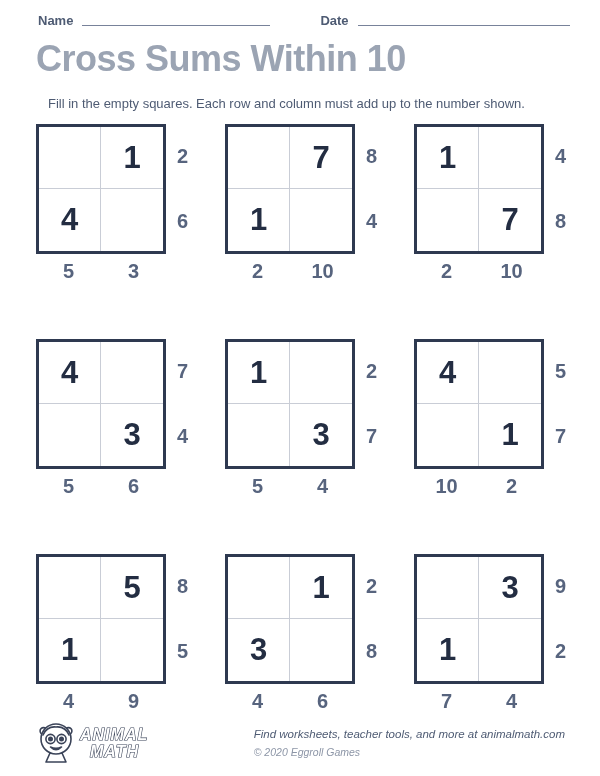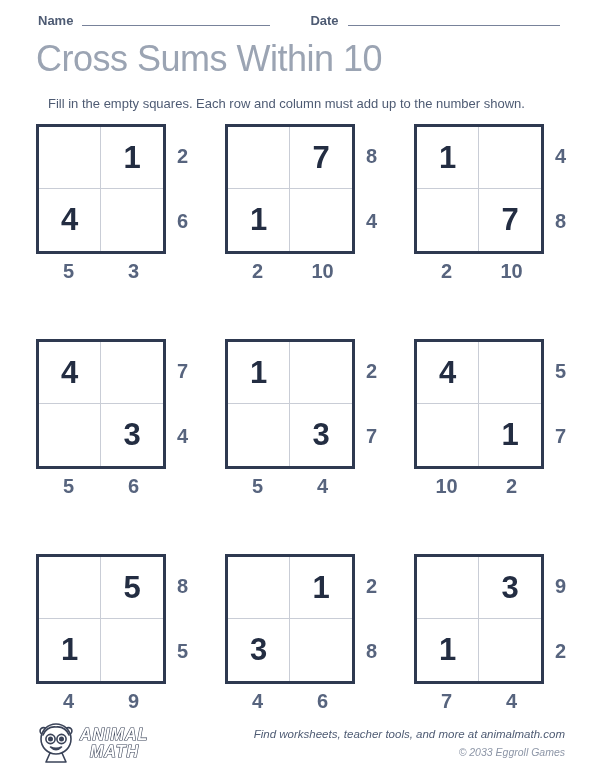--- a/index.html
+++ b/index.html
@@ -15,24 +15,24 @@
   
   .header-row{
     position:absolute; top:13px; left:38px; right:35px;
     display:flex; font-size:13px; color:var(--text); font-weight:bold;align-items:flex-end;
   }
   .field{display:flex; align-items:flex-end;}
   .field-line{display:inline-block; border-bottom:1.5px solid var(--underline);
     margin-left:9px; margin-bottom:2px; height:1px;}
   .name-line{width:188px;}
   .date-line{width:212px;}
-  .date-field{margin-left:40px;}
+  .date-field{margin-left:50px;}
   .page-title{
     position:absolute; top:38px; left:36px; margin:0;
-    font-size:36px; font-weight:normal; color:var(--title); letter-spacing:-0.5px;
+    font-size:36px; font-weight:bold; color:var(--title); letter-spacing:-0.5px;
   }
   .instructions{
     position:absolute; top:84px; left:36px; margin:12px;
     font-size:13px; color:var(--text);
   }
   
   .puzzles{
     position:absolute; top:124px; left:36px;
     display:grid; grid-template-columns:repeat(3,189px); grid-auto-rows:215px;
   }
@@ -52,21 +52,21 @@
   .row-sums{margin-left:11px; height:130px; display:flex; flex-direction:column;}
   .row-sum{flex:1; display:flex; align-items:center;
     font-size:20px; font-weight:bold; color:var(--sum);}
   .col-sums{width:130px; display:flex; margin-top:6px;}
   .col-sum{width:65px; text-align:center; font-size:20px; font-weight:bold; color:var(--sum);}
   
   .footer{
     position:absolute; left:36px; right:35px; bottom:8px;
     display:flex; justify-content:space-between; align-items:center;font-style:italic;
   }
-  .footer-right{text-align:right; line-height:1.55;}
+  .footer-right{line-height:1.55;}
   .footer-tagline{font-size:11.5px; color:var(--text);}
   .footer-copyright{font-size:10.5px; color:var(--muted);}
 </style>
 </head>
 <body>
 
 <div class="page">
 
   <div class="header-row">
     <div class="field">
@@ -271,17 +271,17 @@
           <path d="M14.5 29 Q20 34.5 25.5 29 Q20 31.5 14.5 29 Z"></path>
         </g>
         <g font-family="Liberation Sans, sans-serif" font-weight="bold" fill="#ffffff" stroke="#3a4358" stroke-width="1.2" paint-order="stroke" letter-spacing="1">
           <text x="44" y="22" font-size="16">ANIMAL</text>
           <text x="54" y="39" font-size="16">MATH</text>
         </g>
       </svg>
     </div>
     <div class="footer-right">
       <div class="footer-tagline">Find worksheets, teacher tools, and more at animalmath.com</div>
-      <div class="footer-copyright">© 2033 Eggroll Games</div>
+      <div class="footer-copyright">© 2020 Eggroll Games</div>
     </div>
   </div>
 
 </div>
 
 </body></html>

